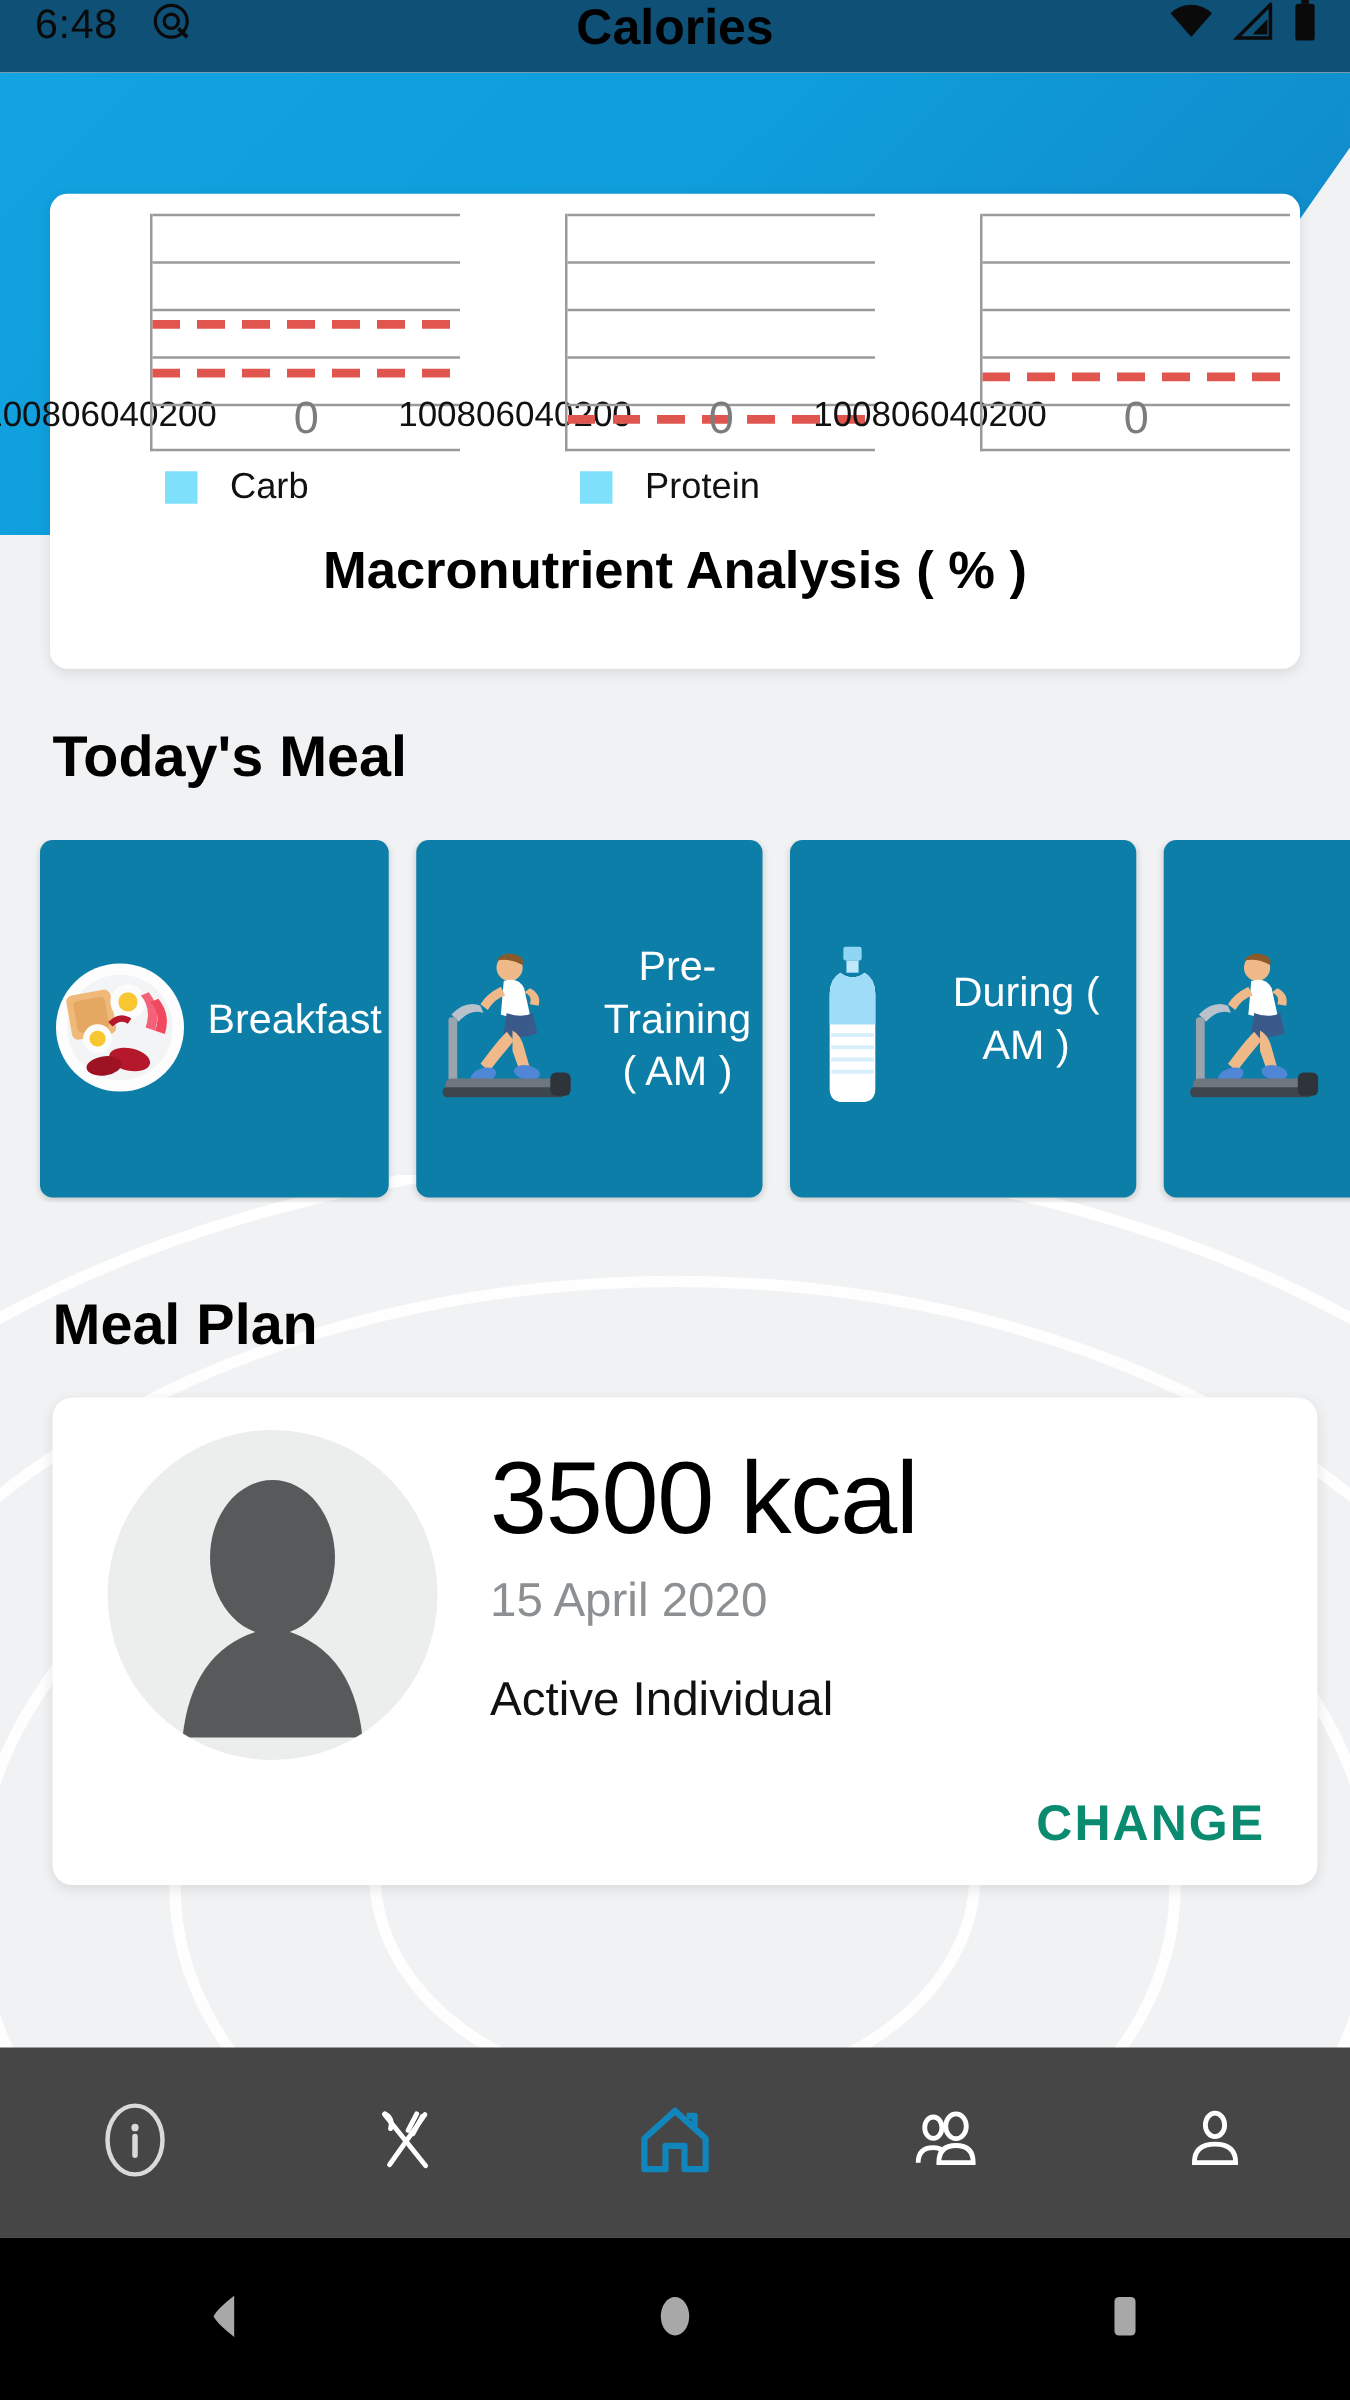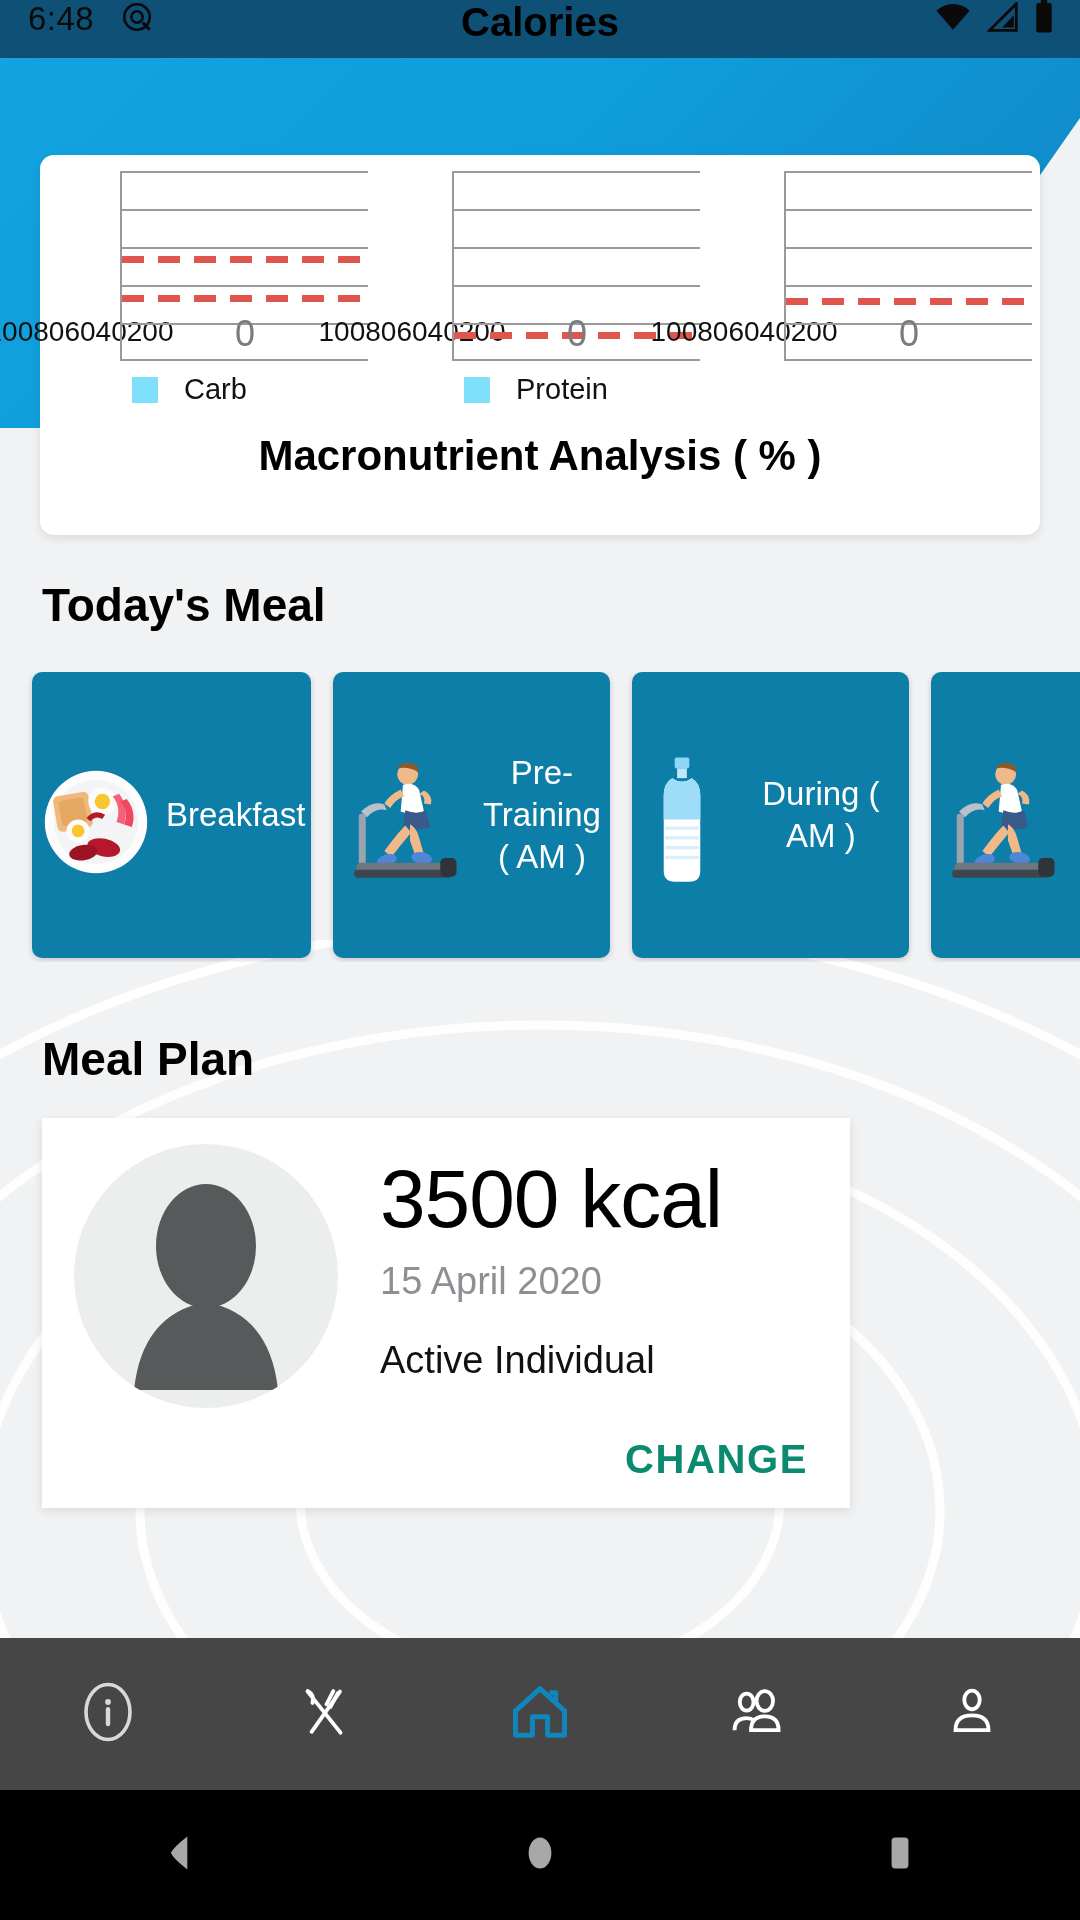--- a/index.html
+++ b/index.html
@@ -93,24 +93,24 @@
   .meal-icon { height: 160px; display: flex; align-items: center; justify-content: center; padding-top: 14px; }
   .meal-label {
     color: #fff; font-size: 33px; text-align: center; line-height: 1.28; padding: 0 6px;
   }
 
   
   .swirls { position: absolute; top: 940px; left: 0; width: 1080px; height: 700px; z-index: 2; }
 
   
   .plan-card {
-    position: absolute; top: 1118px; left: 42px; width: 808px; height: 390px;
-    background: #fff; border-radius: 0; z-index: 15;
+    position: absolute; top: 1118px; left: 42px; width: 1012px; height: 390px;
+    background: #fff; border-radius: 16px; z-index: 15;
     box-shadow: 0 3px 10px rgba(0,0,0,.10);
-    padding: 26px 32px;
+    padding: 26px 44px;
   }
   .plan-row { display: flex; }
   .avatar {
     width: 264px; height: 264px; border-radius: 50%; background: #eceded;
     display: flex; align-items: flex-end; justify-content: center; overflow: hidden;
     flex: 0 0 264px;
   }
   .plan-info { padding-left: 42px; padding-top: 14px; }
   .kcal { font-size: 82px; font-weight: 400; color: #000; line-height: 1.0; letter-spacing: -1px; }
   .plan-date { font-size: 38px; color: #8d9093; margin-top: 20px; }

